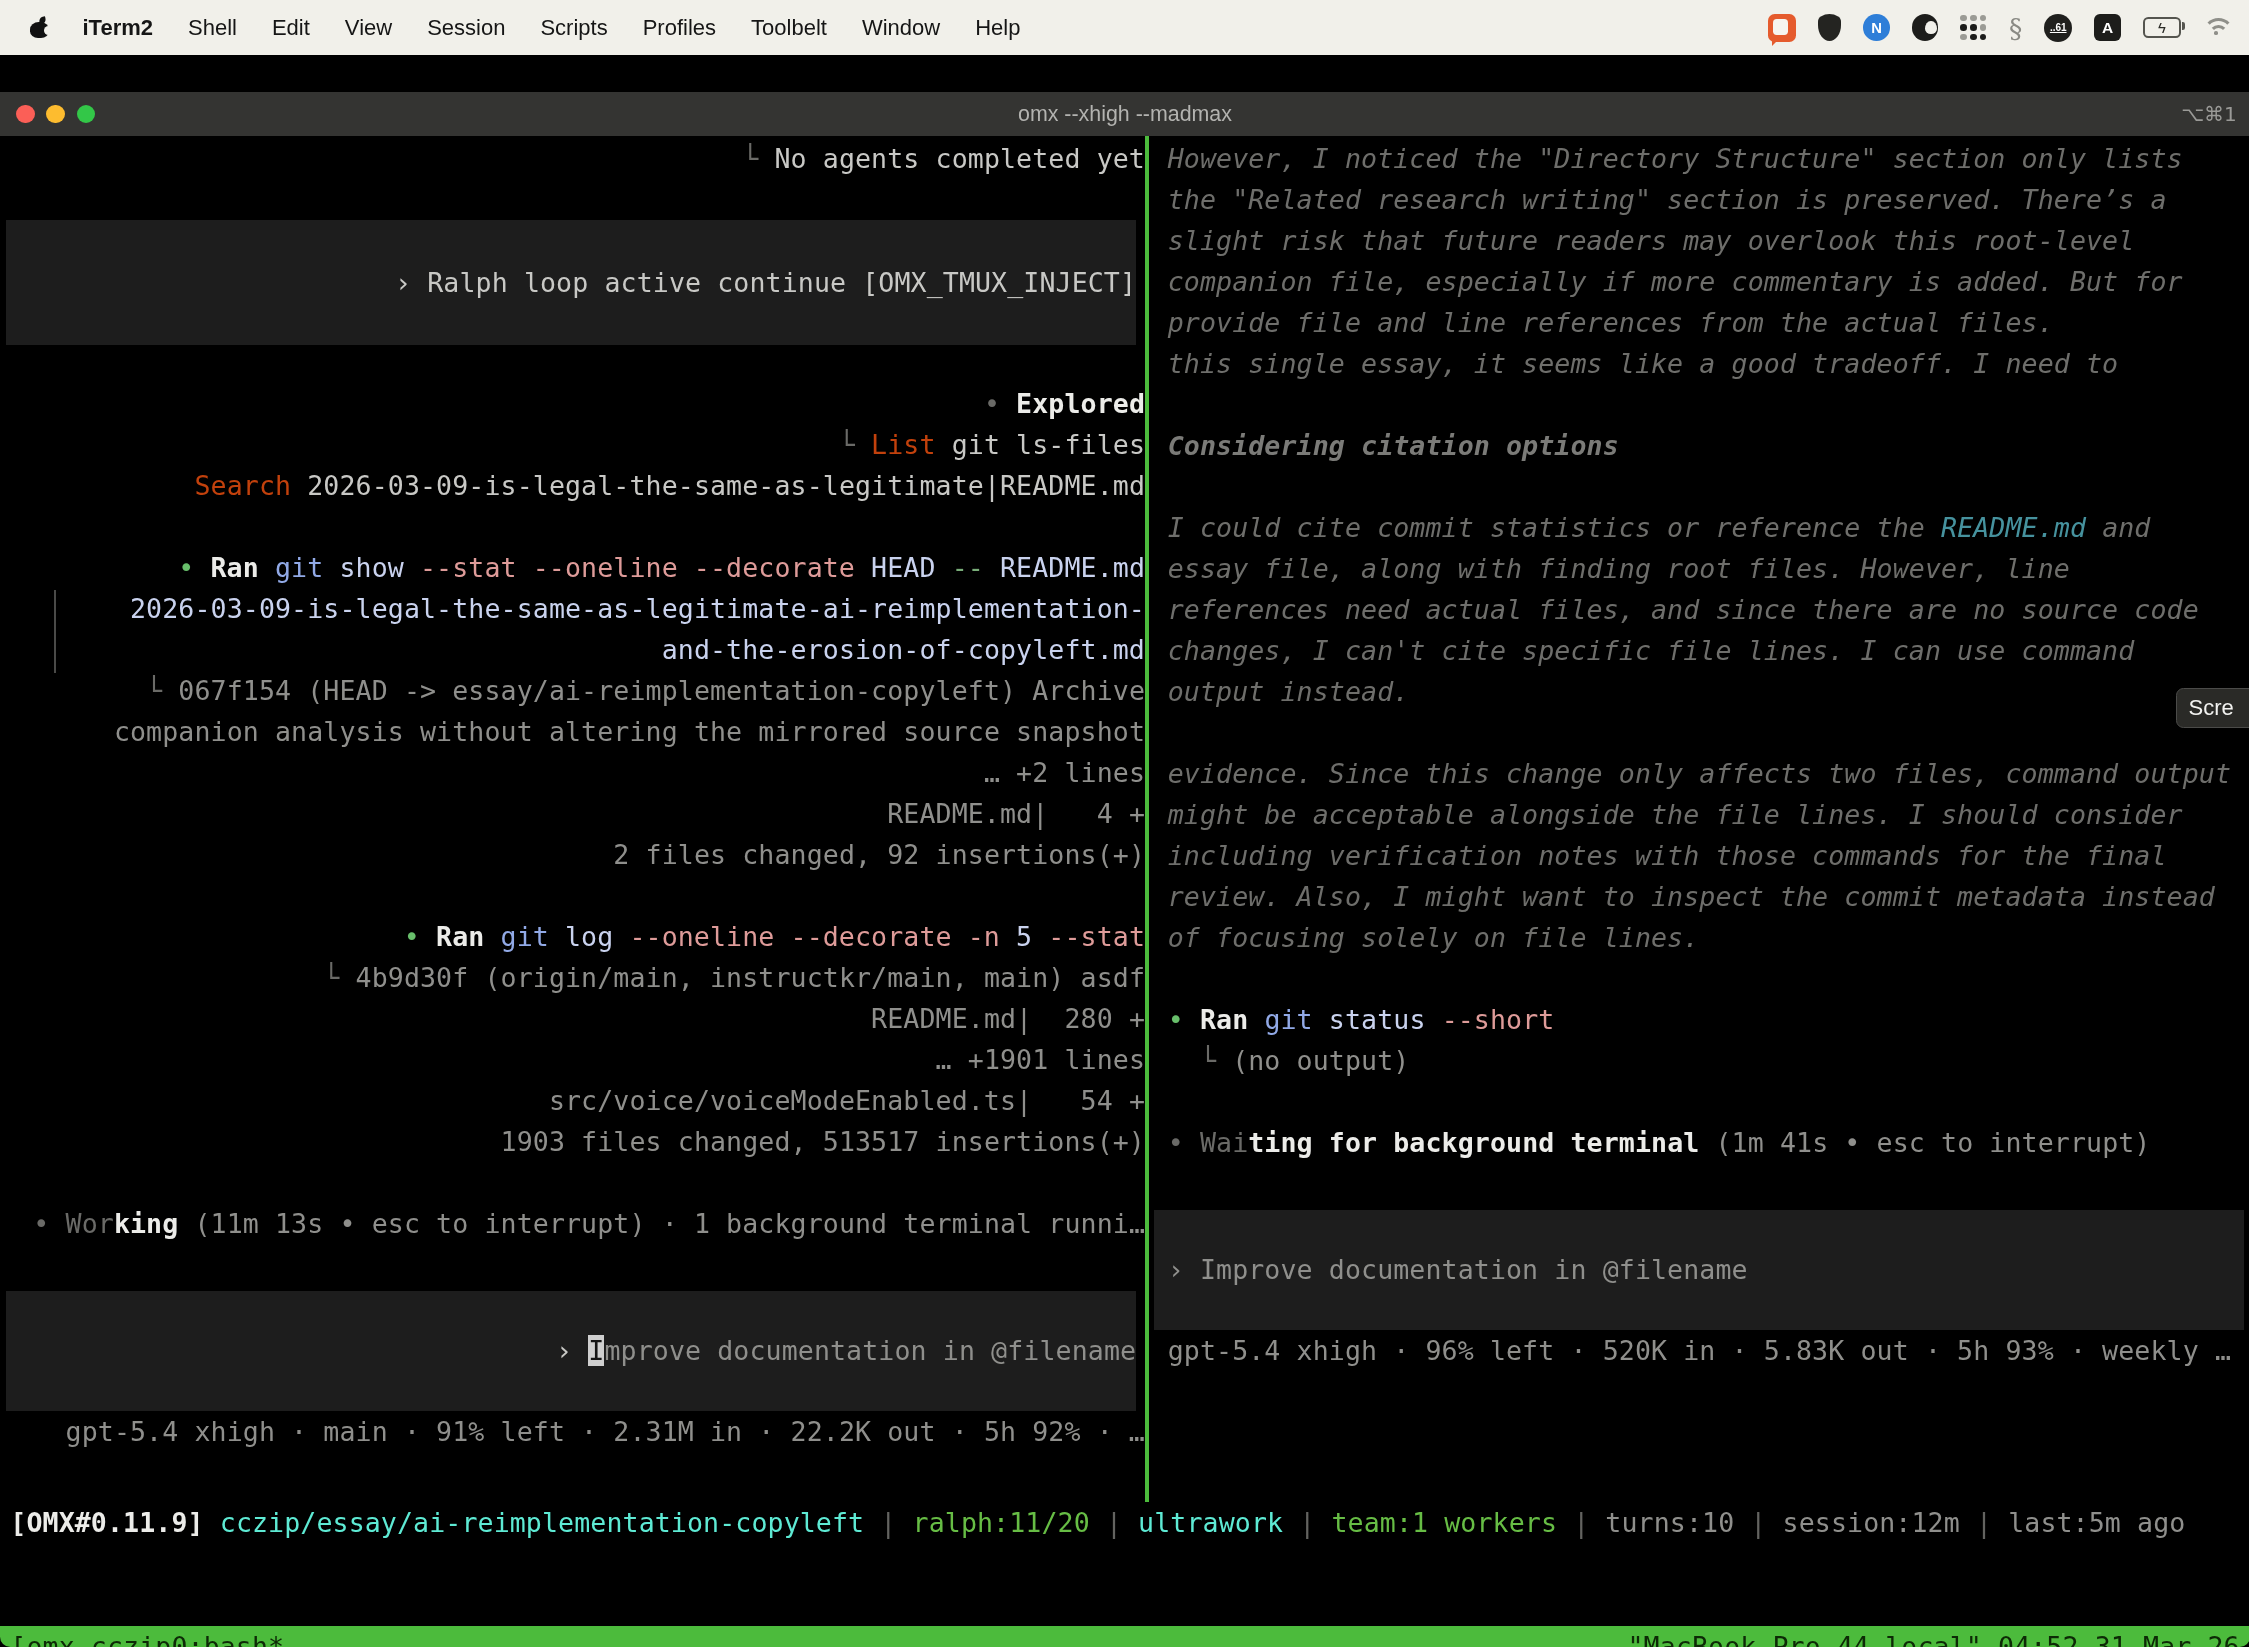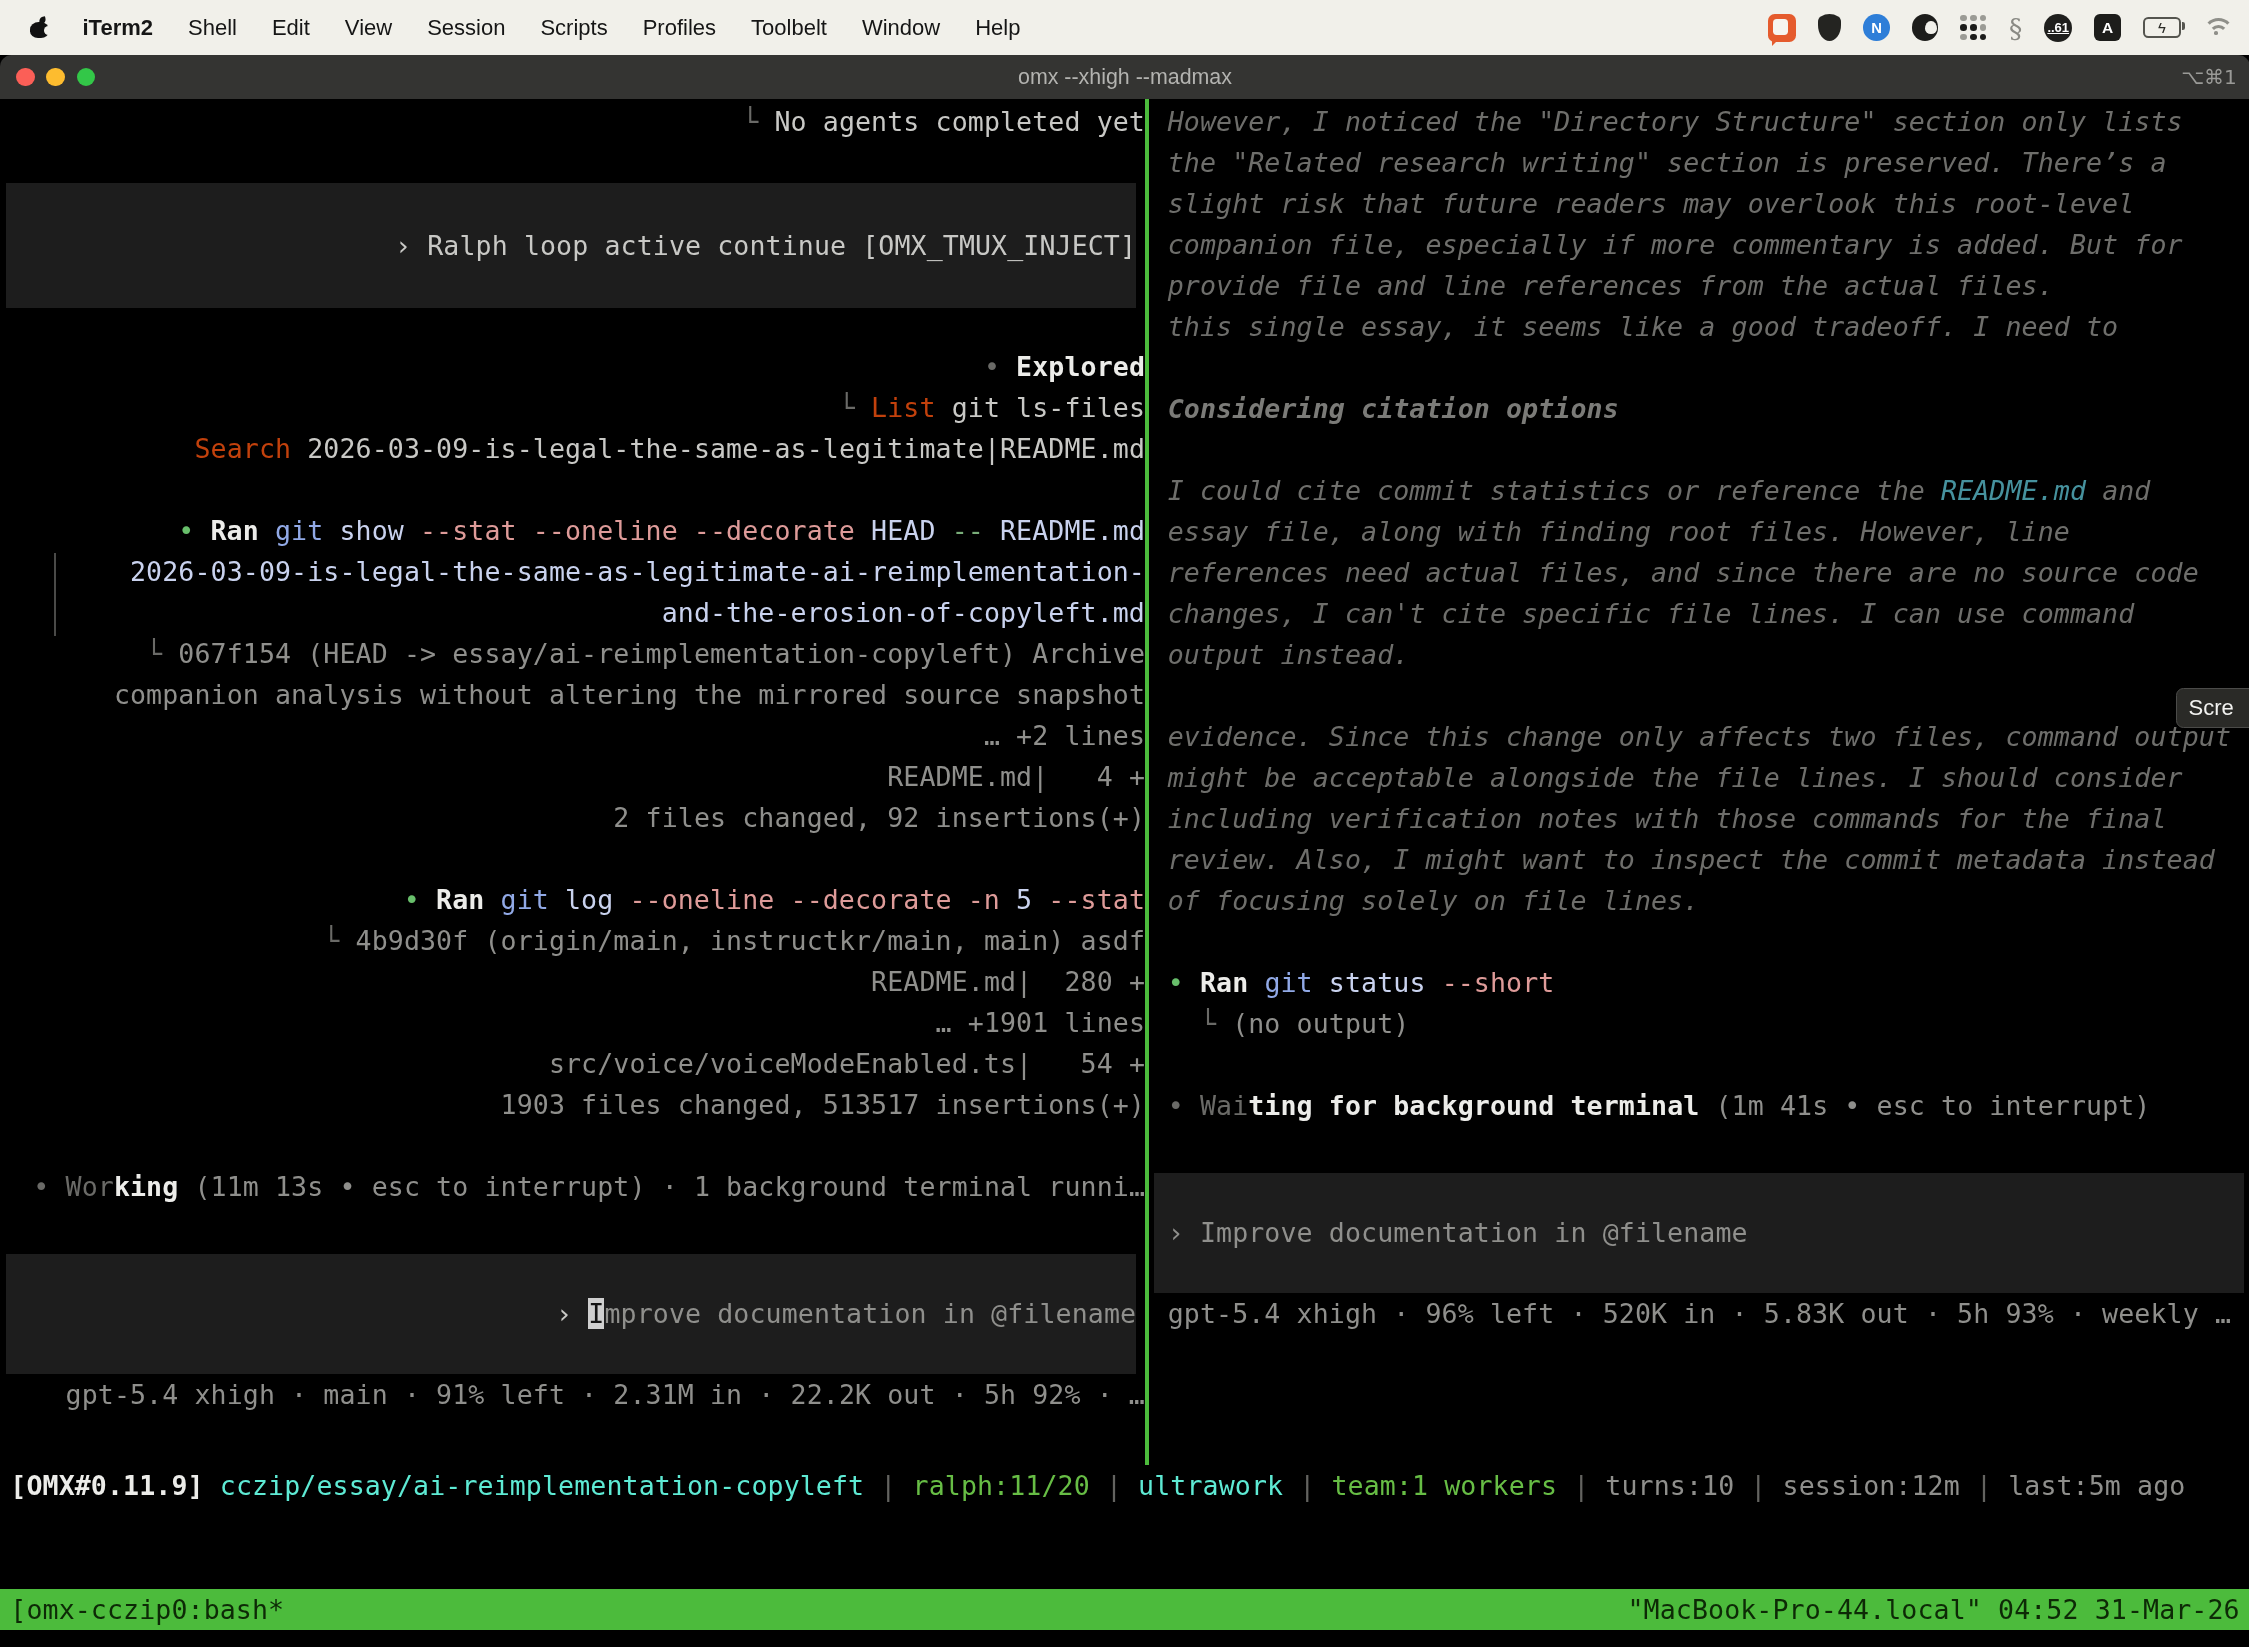--- a/index.html
+++ b/index.html
@@ -21,34 +21,34 @@
   .ic-rec:before{content:"";position:absolute;left:5.9px;top:5.2px;width:14.8px;height:16px;background:#f6f5f0;border-radius:3.7px;}
   .ic-rec:after{content:"";position:absolute;left:4.4px;bottom:-4.4px;border-left:7.4px solid #e55b2d;border-bottom:7.4px solid transparent;}
   .ic-shield{width:23.6px;height:26.6px;background:#242421;border-radius:50% 50% 50% 50% / 28% 28% 62% 62%;}
   .ic-blue{width:26.6px;height:26.6px;background:#2e7ed8;border-radius:50%;color:#fff;font-weight:bold;font-size:14.8px;font-family:"Liberation Sans",sans-serif;}
   .ic-contrast{width:26.6px;height:26.6px;background:#1d1d1b;border-radius:50%;position:relative;overflow:hidden;}
   .ic-contrast:after{content:"";position:absolute;right:1.5px;top:6.6px;width:11.8px;height:13.3px;background:#f1f0ea;border-radius:50% 50% 50% 50% / 60% 60% 40% 40%;}
   .ic-dots{display:grid;grid-template-columns:repeat(3,7.4px);grid-template-rows:repeat(3,7.4px);gap:2.2px;}
   .ic-dots i{width:6.6px;height:6.6px;border-radius:50%;background:#9b9b95;}
   .ic-dots i.b{background:#1c1c1a;}
   .ic-sect{color:#8a8a84;font-size:26.6px;font-family:"DejaVu Serif",serif;}
-  .ic-61{width:28px;height:28px;background:#1f1f1d;border-radius:50%;color:#fff;font-size:13px;font-family:"Liberation Sans",sans-serif;font-weight:bold;text-decoration:underline;}
+  .ic-61{width:28px;height:28px;background:#1f1f1d;border-radius:50%;color:#fff;font-size:10px;font-family:"Liberation Sans",sans-serif;font-weight:bold;text-decoration:underline;}
   .ic-a{width:26.6px;height:26.6px;background:#1d1d1b;border-radius:5.9px;color:#fff;font-weight:bold;font-size:15.5px;font-family:"Liberation Sans",sans-serif;}
   .ic-batt{width:34px;height:17.7px;border:2.2px solid #55554f;border-radius:5.2px;position:relative;color:#2a2a26;font-size:14.8px;}
   .ic-batt:after{content:"";position:absolute;right:-6.6px;top:3.7px;width:3.7px;height:7.4px;background:#55554f;border-radius:0 2.2px 2.2px 0;}
   .ic-wifi{position:relative;width:29.5px;height:22px;}
   .ic-wifi i{position:absolute;border:3px solid #8f8f89;border-color:#8f8f89 transparent transparent transparent;border-radius:50%;}
   .ic-wifi i:nth-child(1){left:0;top:1.5px;width:25px;height:25px;}
   .ic-wifi i:nth-child(2){left:5.9px;top:8px;width:13.3px;height:13.3px;}
   .ic-wifi i:nth-child(3){left:11px;top:14.8px;width:3.7px;height:3.7px;background:#8f8f89;border:none;border-radius:50%;}
 
   
   .window{position:absolute;left:0;top:55px;width:2250px;height:1592px;background:#000;
     border-radius:11.8px 11.8px 10.3px 10.3px;overflow:hidden;}
-  .titlebar{height:44px;background:#343432;display:flex;align-items:center;position:relative;}
+  .titlebar{height:44px;background:#343432;display:flex;align-items:center;position:relative;margin-top:37px;}
   .lights{display:flex;gap:11.8px;margin-left:16px;}
   .light{width:18.5px;height:18.5px;border-radius:50%;}
   .l-red{background:#fb5f57;}.l-yellow{background:#fdbc2f;}.l-green{background:#33c748;}
   .wtitle{position:absolute;left:0;right:0;text-align:center;color:#b3b3b0;font-size:21.4px;font-family:"Liberation Sans",sans-serif;}
   .wshortcut{position:absolute;right:13.3px;color:#9a9a97;font-size:20px;font-family:"DejaVu Sans",sans-serif;}
 
   
   .panes{display:flex;height:1366px;}
   .pane{position:relative;overflow:hidden;}
   .pane-left{width:1145px;padding:1.5px 0 0 10.3px;box-sizing:border-box;text-align:right;}

